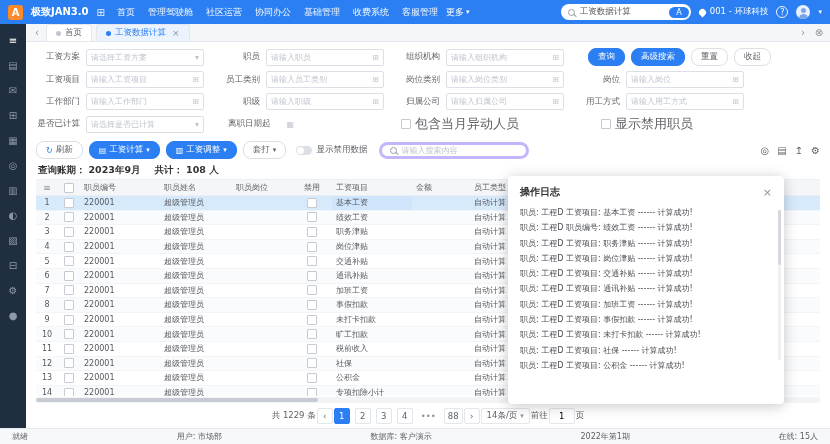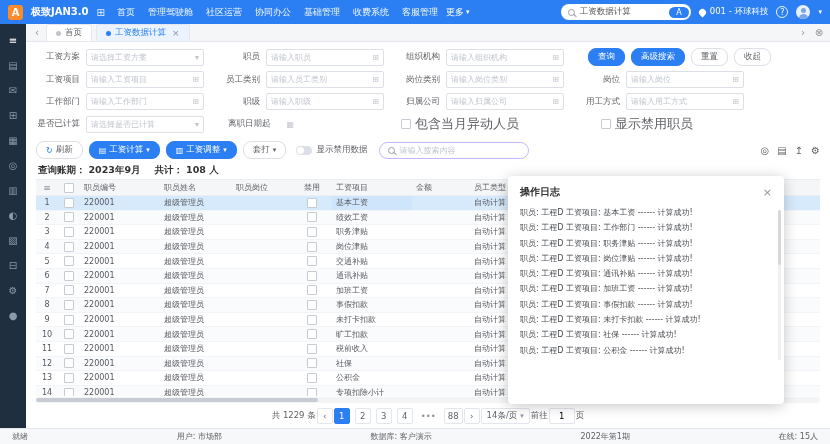--- a/index.html
+++ b/index.html
@@ -57,21 +57,21 @@
 .btn.plain .ic{color:#2b7ff2}
 .dtgroup{display:flex;align-items:center;gap:16px;margin-left:12px;color:#606266;font-size:8.5px;cursor:pointer}
 .cbgroup{display:flex;align-items:center;gap:4px;color:#606266;font-size:13px;cursor:pointer}
 .cb{width:10px;height:10px;border:1px solid #c6cad2;border-radius:1px;background:#fff;display:inline-block;flex:0 0 auto}
 .ml95{margin-left:95px}.ml70{margin-left:70px}
 
 .toolbar{height:24px;display:flex;align-items:center;gap:6px;padding:0 10px;flex:0 0 24px}
 .toggle-wrap{display:flex;align-items:center;gap:4px;color:#606266;font-size:8.5px;margin-left:4px;cursor:pointer}
 .toggle{width:16px;height:9px;background:#dcdfe6;border-radius:5px;position:relative}
 .toggle::after{content:"";position:absolute;width:7px;height:7px;background:#fff;border-radius:50%;top:1px;left:1px}
-.tsearch{height:17px;border:1px solid #c4b5fd;border-radius:9px;display:flex;align-items:center;gap:4px;padding:0 8px;width:150px;margin-left:6px}
+.tsearch{height:17px;border:3px solid #c4b5fd;border-radius:9px;display:flex;align-items:center;gap:4px;padding:0 8px;width:150px;margin-left:6px}
 .tsearch input{border:none;outline:none;flex:1;min-width:0;font-size:8px;font-family:inherit}
 .tsearch input::placeholder{color:#bfc4cc}
 .tool-ic{color:#606266;font-size:10px;cursor:pointer;margin-left:2px}
 
 .summary{height:17px;display:flex;align-items:center;padding:0 12px;font-size:9.5px;color:#303133;font-weight:bold;gap:3px;flex:0 0 17px}
 
 .grid{margin:0 10px;flex:1;min-height:0;overflow:hidden;border-top:1px solid #ebeef5}
 .thead{display:flex;background:#f5f6f8;height:16px;align-items:center;border-bottom:1px solid #ebeef5}
 .th{font-size:8px;color:#606266;padding:0 4px;white-space:nowrap;overflow:hidden}
 .tr{display:flex;height:14.6px;align-items:center;border-bottom:1px solid #f2f4f7;background:#fff}
@@ -691,26 +691,27 @@
   </footer>
 
   <div class="modal">
     <div class="modal-head">
       <span class="modal-title">操作日志</span>
       <span class="modal-close">×</span>
     </div>
     <div class="modal-body">
   <div class="log-line">职员: 工程D 工资项目: 基本工资 ------ 计算成功!</div>
 
-  <div class="log-line">职员: 工程D 工资项目: 工作部门 ------ 计算成功!</div>
+  <div class="log-line">职员: 工程D 职员编号: 绩效工资 ------ 计算成功!</div>
 
   <div class="log-line">职员: 工程D 工资项目: 职务津贴 ------ 计算成功!</div>
 
   <div class="log-line">职员: 工程D 工资项目: 岗位津贴 ------ 计算成功!</div>
 
+  <div class="log-line">职员: 工程D 工资项目: 交通补贴 ------ 计算成功!</div>
 
   <div class="log-line">职员: 工程D 工资项目: 通讯补贴 ------ 计算成功!</div>
 
   <div class="log-line">职员: 工程D 工资项目: 加班工资 ------ 计算成功!</div>
 
   <div class="log-line">职员: 工程D 工资项目: 事假扣款 ------ 计算成功!</div>
 
   <div class="log-line">职员: 工程D 工资项目: 未打卡扣款 ------ 计算成功!</div>
 
 

